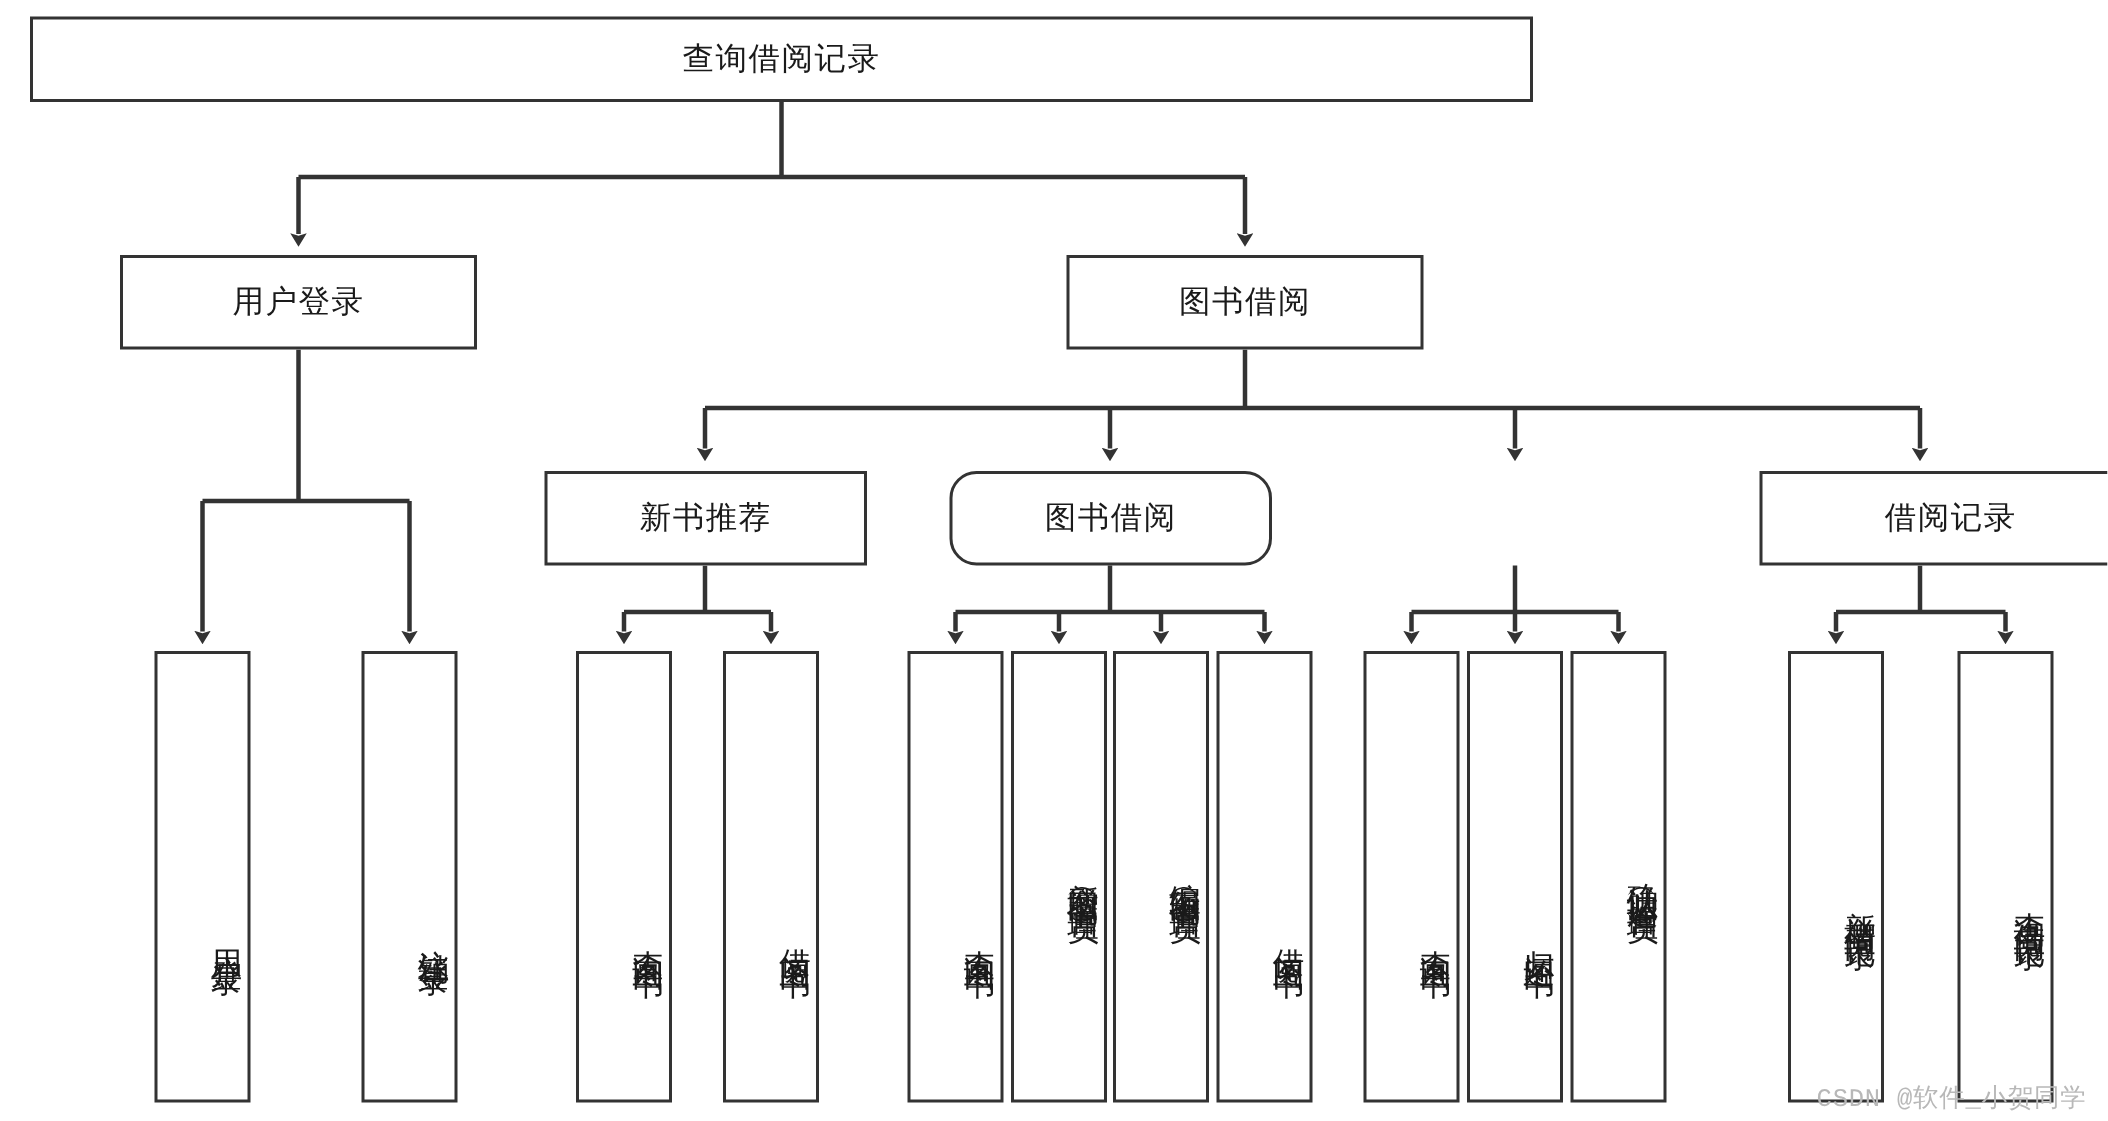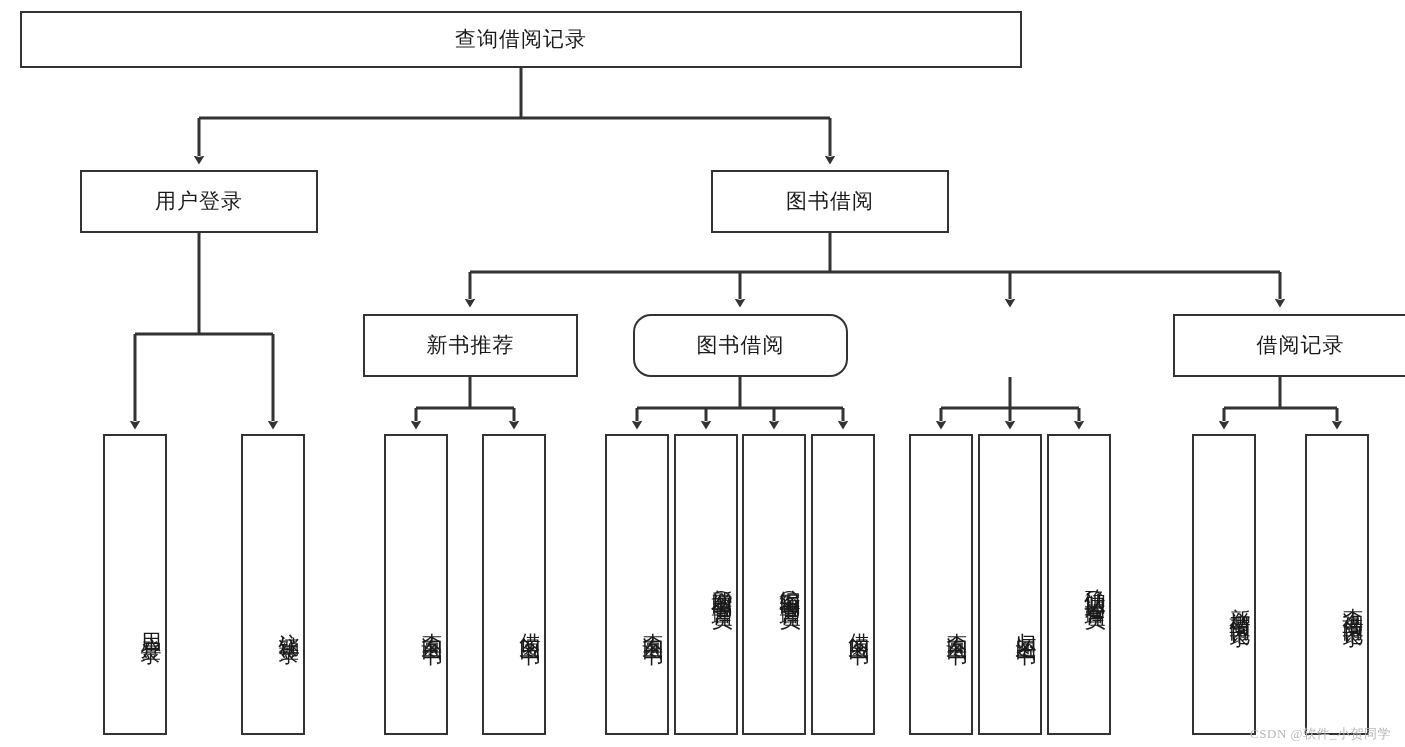--- a/index.html
+++ b/index.html
@@ -53,25 +53,25 @@
     align-items: flex-start;
     letter-spacing: 3px;
   }
   .node-label {
     display: block;
   }
   #watermark {
     position: absolute;
     right: 14px;
     bottom: 4px;
-    font-size: 13px;
+    font-size: 17px;
     color: #b8b8b8;
     letter-spacing: 0.5px;
     white-space: nowrap;
-    font-family: Liberation Serif, serif;
+    font-family: Liberation Mono, monospace;
   }
 </style>
 </head>
 <body>
 
 <div id="canvas">
 
   <svg id="wires" viewBox="0 0 1405 747" xmlns="http://www.w3.org/2000/svg">
     <defs>
       <marker id="arrow" markerWidth="9" markerHeight="11" refX="0.5" refY="5.5" orient="auto" markerUnits="userSpaceOnUse">

